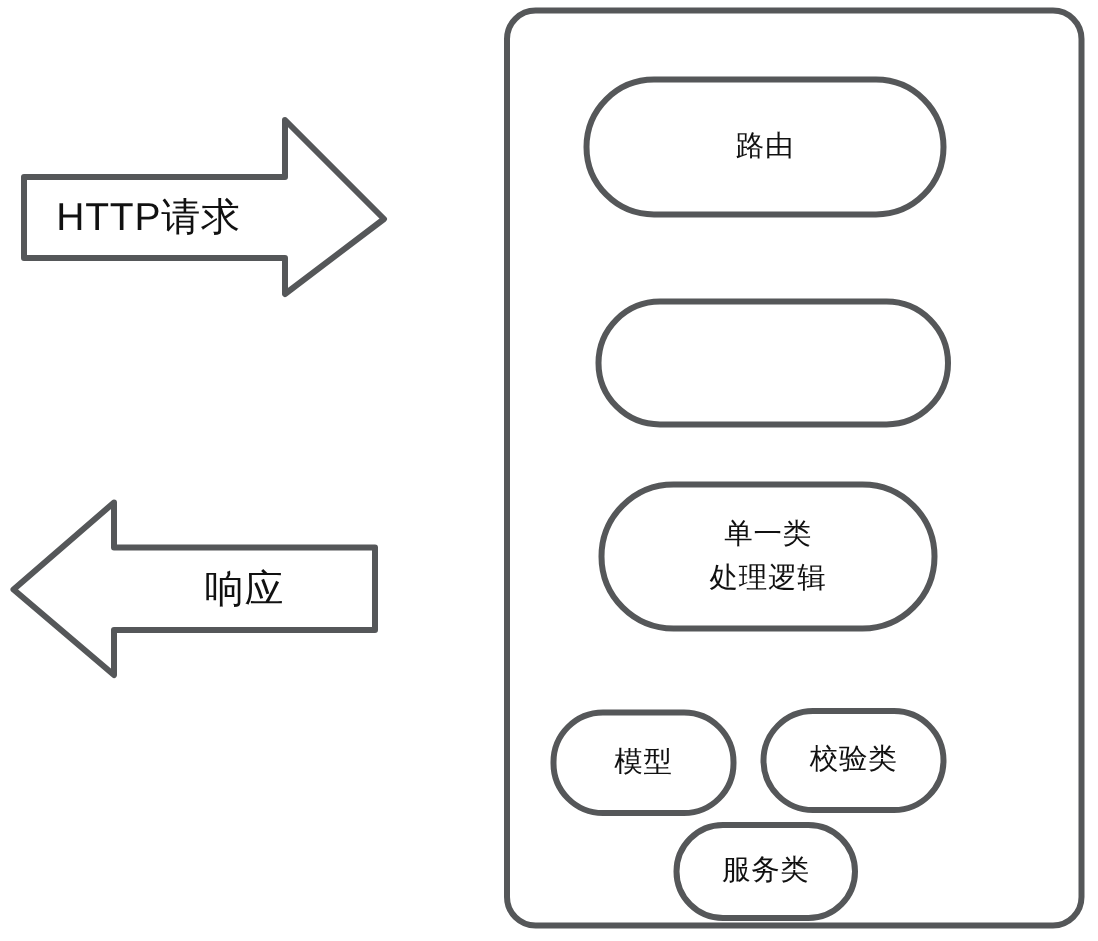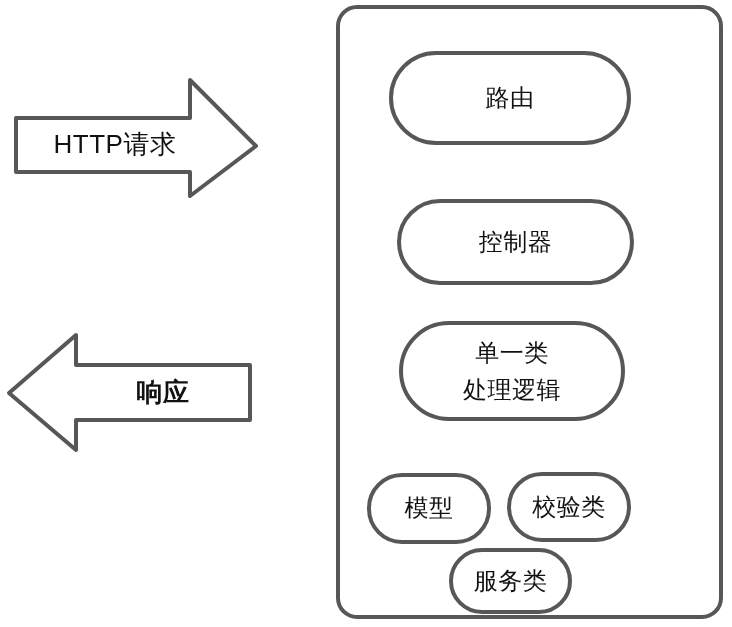--- a/index.html
+++ b/index.html
@@ -34,21 +34,21 @@
   }
   .label {
     position: absolute;
     display: flex;
     flex-direction: column;
     align-items: center;
     justify-content: center;
     text-align: center;
     color: #111111;
     font-family: "Liberation Sans", "DejaVu Sans", sans-serif;
-    font-size: 24px;
+    font-size: 19px;
     line-height: 1.45;
     letter-spacing: 0.5px;
     white-space: nowrap;
     pointer-events: none;
   }
   .label.two-line {
     line-height: 1.55;
   }
   .arrow-label {
     font-size: 26px;
@@ -73,31 +73,28 @@
 
     <rect class="stroke-shape" x="401" y="323" width="222" height="96" rx="48" ry="48"></rect>
 
     <rect class="stroke-shape" x="369" y="475" width="120" height="67" rx="33" ry="33"></rect>
 
     <rect class="stroke-shape" x="509" y="474" width="120" height="66" rx="33" ry="33"></rect>
 
     <rect class="stroke-shape" x="451" y="550" width="119" height="62" rx="31" ry="31"></rect>
   </svg>
 
-  <div class="label arrow-label" style="left:28px; top:118px; width:174px; height:54px;">HTTP请求</div>
+  <div class="label arrow-label" style="left:12px; top:118px; width:174px; height:54px;">HTTP请求</div>
 
-  <div class="label arrow-label" style="left:76px; top:365px; width:174px; height:55px;font-weight:bold;">响应</div>
+  <div class="label arrow-label" style="left:76px; top:365px; width:174px; height:55px;">响应</div>
 
   <div class="label two-line" style="left:391px; top:53px; width:238px; height:90px;">
     <span>路由</span>
   </div>
 
-  <div class="label" style="left:399px; top:201px; width:233px; height:82px;">
-    <span>控制器</span>
-  </div>
 
   <div class="label" style="left:369px; top:475px; width:120px; height:67px;">
     <span>模型</span>
   </div>
 
   <div class="label two-line" style="left:401px; top:323px; width:222px; height:96px;">
     <span>单一类</span>
     <span>处理逻辑</span>
   </div>
 

